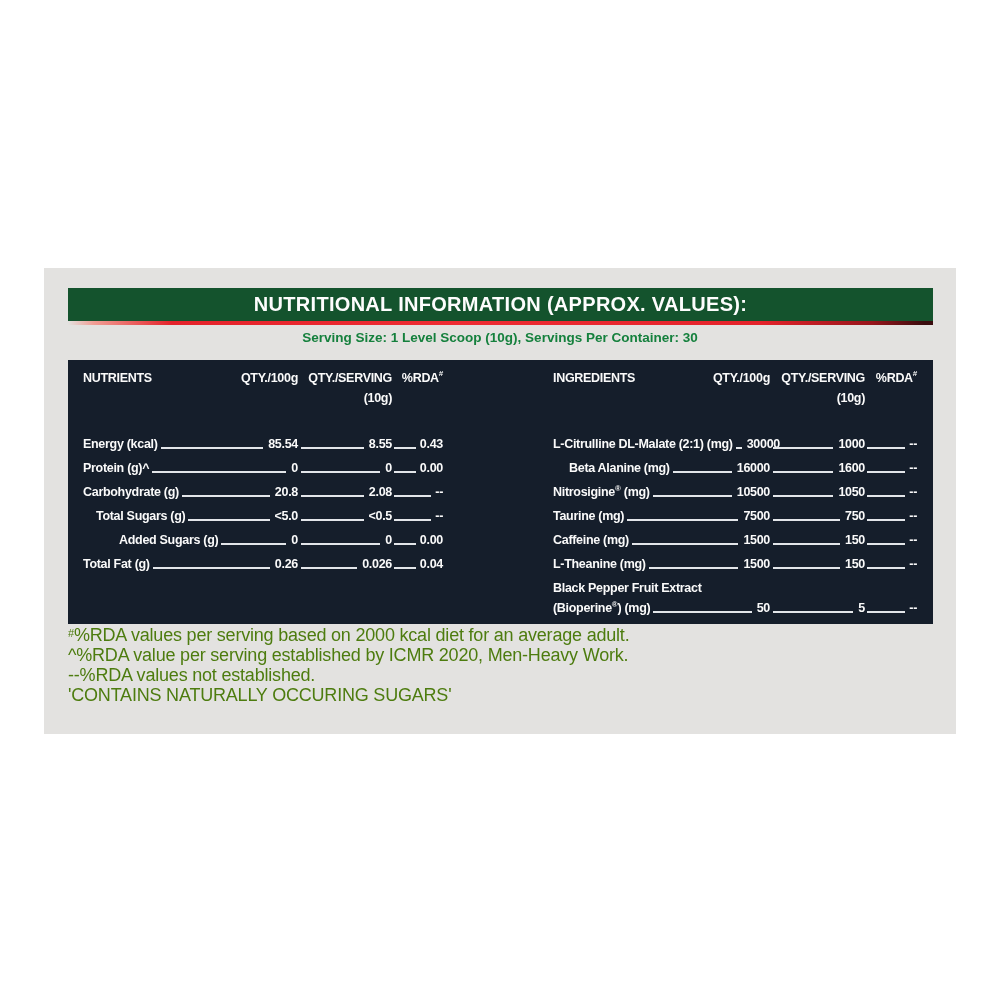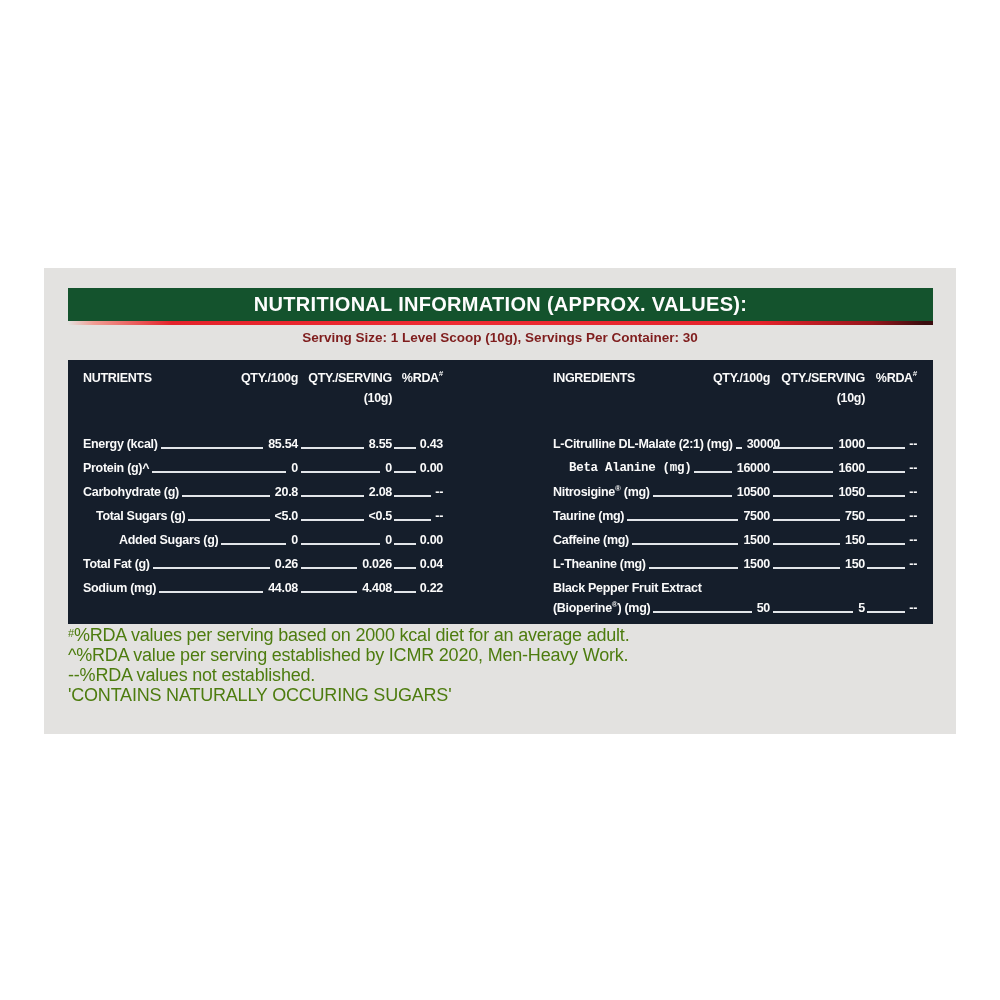--- a/index.html
+++ b/index.html
@@ -12,21 +12,21 @@
 
   .header-bar { position:absolute; left:24px; top:20px; width:865px; height:33px;
                 background:#14532d; display:flex; align-items:center; justify-content:center; }
   .header-bar .title { color:#fdfdfd; font-weight:bold; font-size:20px; letter-spacing:0.3px;
                        white-space:nowrap; }
   .red-line { position:absolute; left:24px; top:53px; width:865px; height:4px;
               background:linear-gradient(90deg, rgba(230,80,80,0) 0%, rgba(242,150,140,0.9) 3%,
                  #e4232b 12%, #ee2c33 45%, #e4232b 80%, #97151b 93%, #3a0c0e 99%); }
 
   .serving-line { position:absolute; left:0; top:62px; width:100%; text-align:center;
-                  color:#7f1d1d; font-weight:bold; font-size:13.5px; letter-spacing:0px; }
+                  color:#15803d; font-weight:bold; font-size:13.5px; letter-spacing:0px; }
 
   .table-panel { position:absolute; left:24px; top:92px; width:865px; height:264px;
                  background:#151e2b; color:#fafafa; padding:8px 16px 0 15px;
                  display:flex; }
   .col-left  { width:360px; }
   .col-right { width:364px; margin-left:110px; }
 
   .t-head, .t-row { display:flex; align-items:flex-end; height:20px; margin-bottom:4px;
                     font-weight:bold; font-size:12.5px; letter-spacing:-0.3px; }
   .t-head { margin-bottom:0; }
@@ -170,35 +170,20 @@
               </div>
               <div class="part2">
                 <div class="leader"></div>
                 <span class="t-val">0.026</span>
               </div>
               <div class="part3">
                 <div class="leader"></div>
                 <span class="t-val">0.04</span>
               </div>
             </div>
-            <div class="t-row">
-              <div class="part1">
-                <span class="t-label" style="padding-left: 0px;">Sodium (mg)</span>
-                <div class="leader"></div>
-                <span class="t-val">44.08</span>
-              </div>
-              <div class="part2">
-                <div class="leader"></div>
-                <span class="t-val">4.408</span>
-              </div>
-              <div class="part3">
-                <div class="leader"></div>
-                <span class="t-val">0.22</span>
-              </div>
-            </div>
           </div>
       </div>
 
       <div class="col-right">
         <div class="t-head">
           <div class="part1 hspread">
             <span class="h-cell">INGREDIENTS</span>
             <span class="h-cell">QTY./100g</span>
           </div>
           <div class="part2">
@@ -226,21 +211,21 @@
                 <div class="leader"></div>
                 <span class="t-val">1000</span>
               </div>
               <div class="part3">
                 <div class="leader"></div>
                 <span class="t-val">--</span>
               </div>
             </div>
             <div class="t-row">
               <div class="part1">
-                <span class="t-label" style="padding-left: 16px; font-family: Liberation Mono, monospace;">Beta Alanine (mg)</span>
+                <span class="t-label" style="padding-left: 16px;">Beta Alanine (mg)</span>
                 <div class="leader"></div>
                 <span class="t-val">16000</span>
               </div>
               <div class="part2">
                 <div class="leader"></div>
                 <span class="t-val">1600</span>
               </div>
               <div class="part3">
                 <div class="leader"></div>
                 <span class="t-val">--</span>

